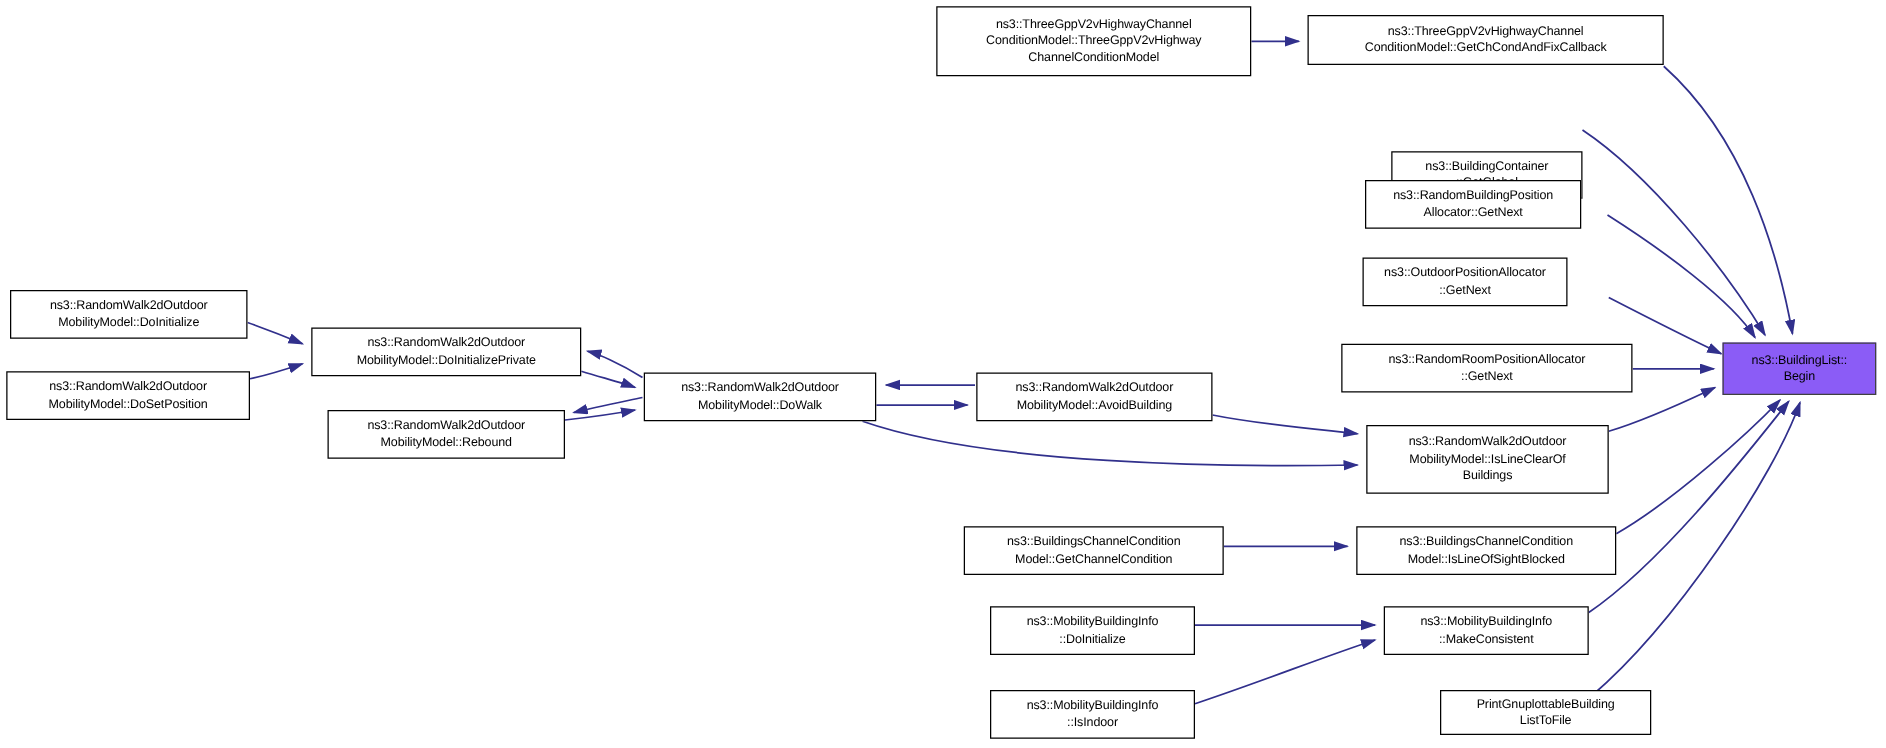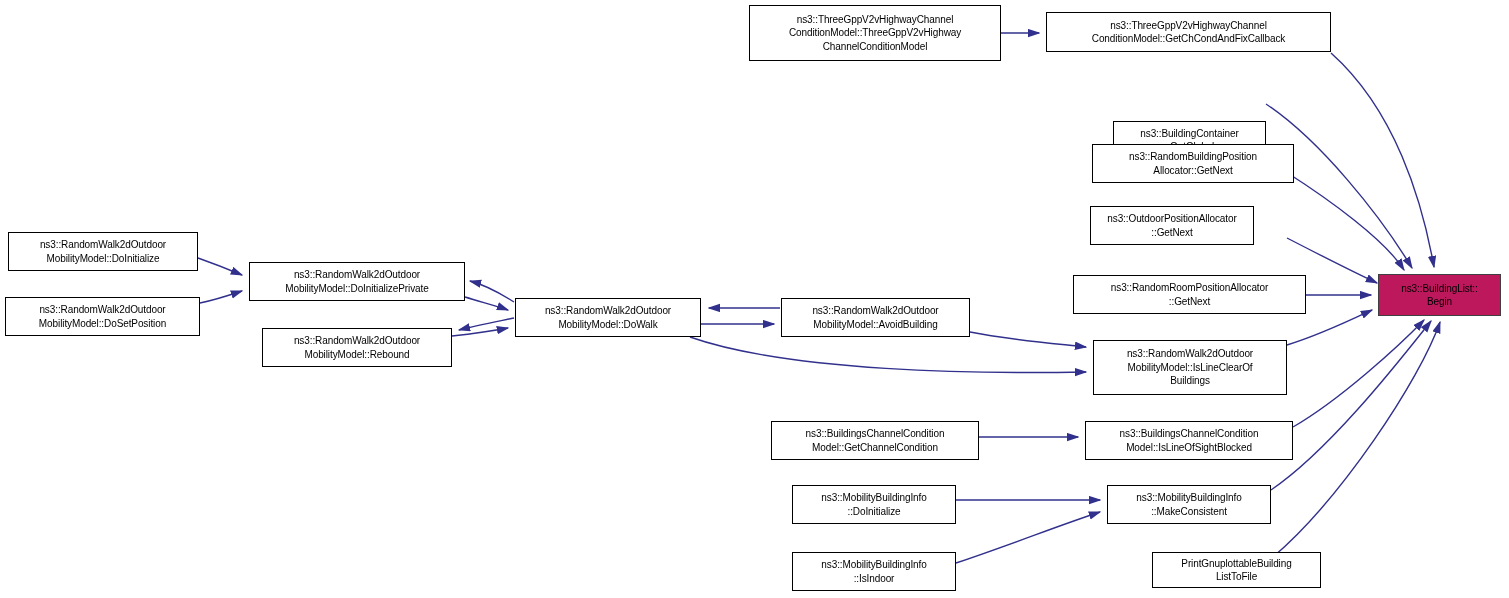--- a/index.html
+++ b/index.html
@@ -3,21 +3,21 @@
 <meta charset="utf-8">
 <style>
   html,body{margin:0;padding:0;background:#ffffff;}
   #canvas{position:relative;width:1509px;height:598px;overflow:hidden;
           font-family:"Liberation Sans",sans-serif;background:#ffffff;}
   #edges{position:absolute;left:0;top:0;width:1509px;height:598px;}
   .node{position:absolute;box-sizing:border-box;border:1px solid #000000;
         background:#ffffff;display:flex;align-items:center;justify-content:center;
         text-align:center;color:#000000;font-size:10px;line-height:13.5px;
         letter-spacing:-0.1px;}
-  .node.hl{background:#be185d;border:1px solid #404040;}
+  .node.hl{background:#8b5cf6;border:1px solid #404040;}
   .node .lbl{display:block;width:100%;padding:0 2px;white-space:pre-line;}
 </style>
 </head>
 <body>
 
 <div id="canvas">
   <svg id="edges" viewBox="0 0 1509 598" xmlns="http://www.w3.org/2000/svg">
     <defs>
       <marker id="ah" markerWidth="9" markerHeight="9" refX="8" refY="3" orient="auto" markerUnits="strokeWidth">
         <path d="M0,0 L9,3 L0,6 Z" fill="#31308c"></path>
@@ -56,21 +56,21 @@
 ChannelConditionModel</span>
       </div>
       <div class="node" style="left: 1046px; top: 12px; width: 285px; height: 40px;">
         <span class="lbl">ns3::ThreeGppV2vHighwayChannel
 ConditionModel::GetChCondAndFixCallback</span>
       </div>
       <div class="node" style="left: 1113px; top: 78px; width: 153px; height: 38px; margin-top: 43px;">
         <span class="lbl">ns3::BuildingContainer
 ::GetGlobal</span>
       </div>
-      <div class="node" style="left: 1092px; top: 144px; width: 202px; height: 39px;">
+      <div class="node" style="left: 1092px; top: 144px; width: 173px; height: 39px;">
         <span class="lbl">ns3::RandomBuildingPosition
 Allocator::GetNext</span>
       </div>
       <div class="node" style="left: 1090px; top: 206px; width: 164px; height: 39px;">
         <span class="lbl">ns3::OutdoorPositionAllocator
 ::GetNext</span>
       </div>
       <div class="node" style="left: 1073px; top: 275px; width: 233px; height: 39px; justify-content: flex-end;">
         <span class="lbl">ns3::RandomRoomPositionAllocator
 ::GetNext</span>

